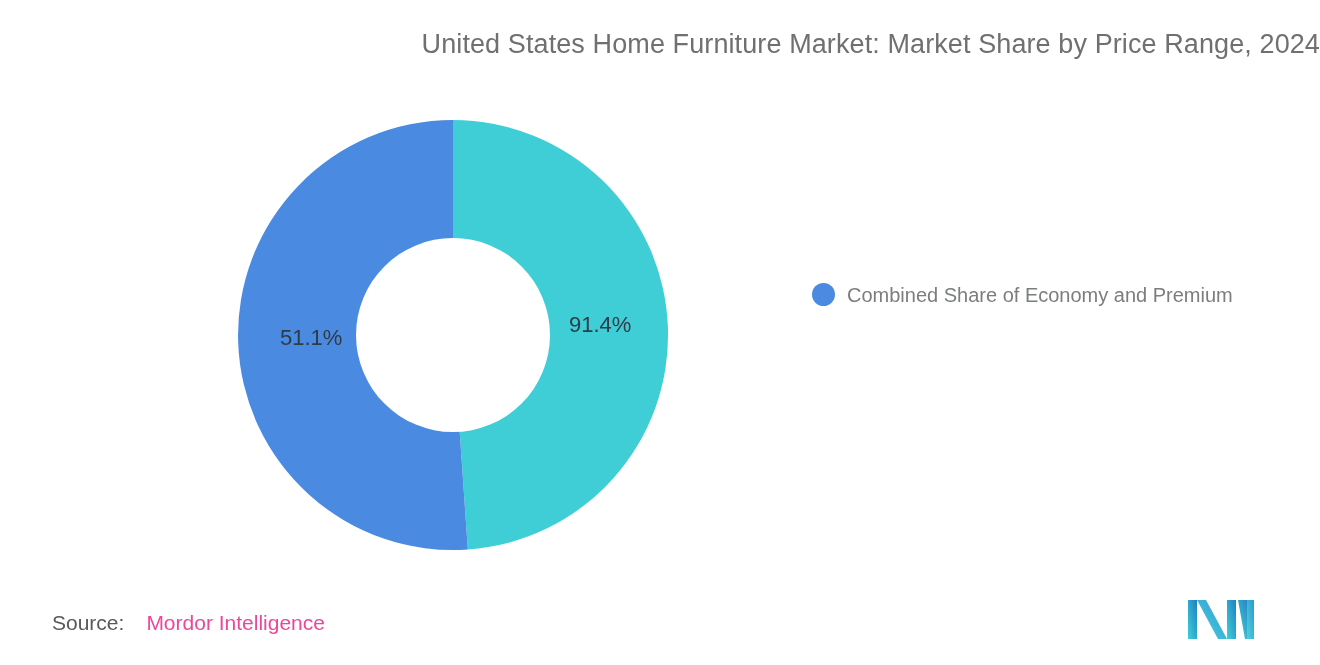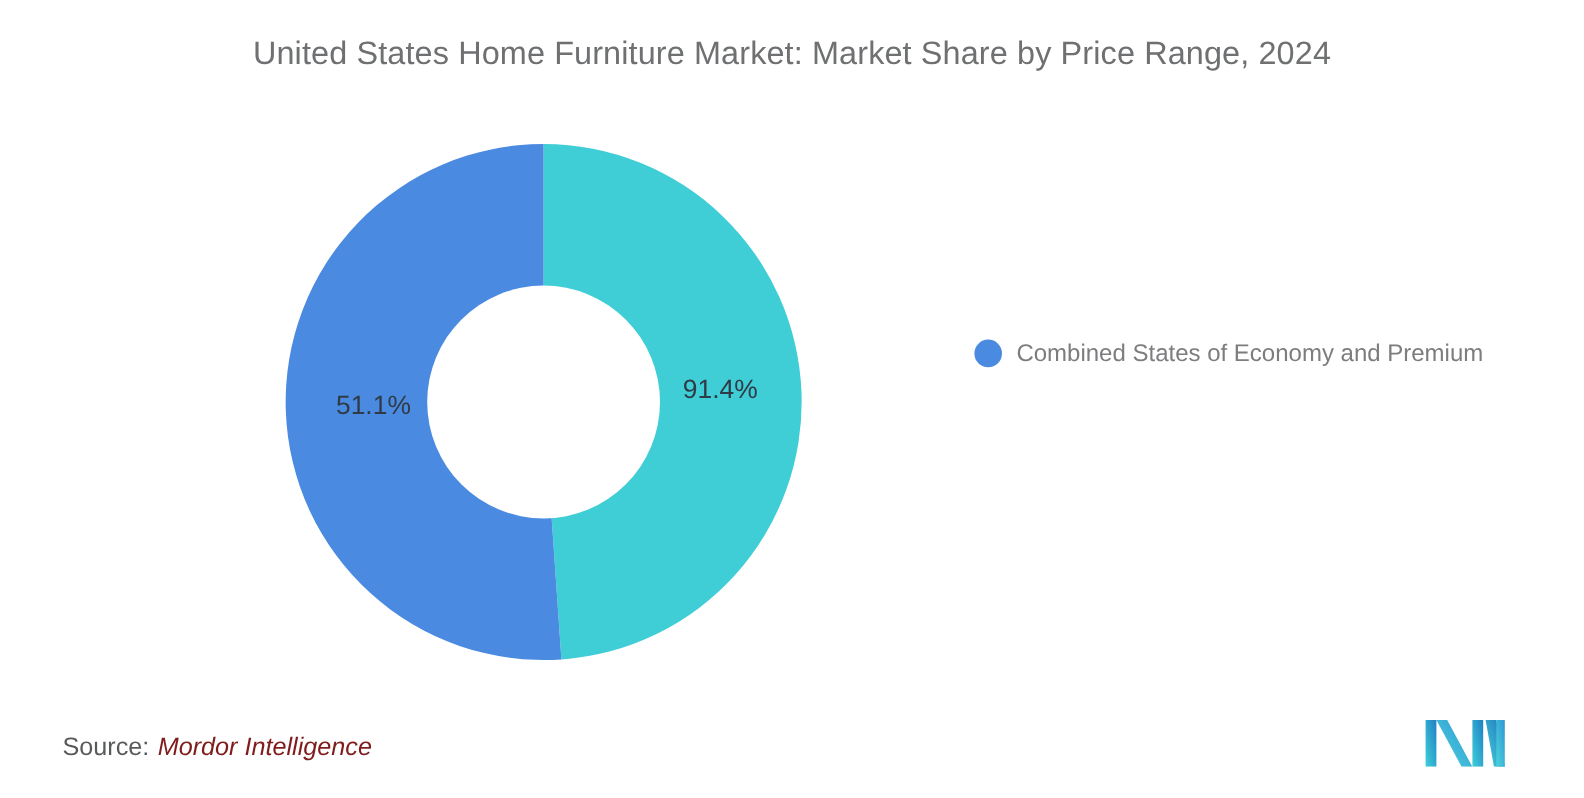--- a/index.html
+++ b/index.html
@@ -16,21 +16,21 @@
     font-family: "Liberation Sans", "DejaVu Sans", sans-serif;
     -webkit-font-smoothing: antialiased;
   }
 
   
   .chart-title {
     position: absolute;
     top: 28px;
     left: 0;
     width: 1320px;
-    text-align: center;
+    text-align: right;
     font-size: 27px;
     font-weight: 400;
     color: #6f7072;
     letter-spacing: 0.1px;
     line-height: 1.2;
     white-space: nowrap;
   }
 
   
   .plot-area {
@@ -108,23 +108,22 @@
     font-size: 21px;
     line-height: 1;
     white-space: nowrap;
   }
   .source-key {
     font-weight: 400;
     color: #58595b;
   }
   .source-val {
     font-weight: 400;
-    color: #7f1d1d;
-    margin-left: 7px;
-    font-style: italic;
+    color: #ec4899;
+    margin-left: 22px;
   }
 
   .brand-logo {
     position: absolute;
     left: 1186px;
     top: 597px;
     width: 70px;
     height: 42px;
   }
   .brand-logo svg { display: block; width: 70px; height: 42px; }
@@ -148,21 +147,21 @@
 
     <div class="slice-label blue-label">51.1%</div>
 
     <div class="slice-label teal-label">91.4%</div>
   </div>
 
   <div class="legend">
 
     <div class="legend-item">
       <span class="legend-swatch" style="background:#4a8ae0"></span>
-      <span class="legend-label">Combined States of Economy and Premium</span>
+      <span class="legend-label">Combined Share of Economy and Premium</span>
     </div>
 
 
   </div>
 </div>
 
 <div class="source-line">
   <span class="source-key">Source:</span><span class="source-val">Mordor Intelligence</span>
 </div>
 

